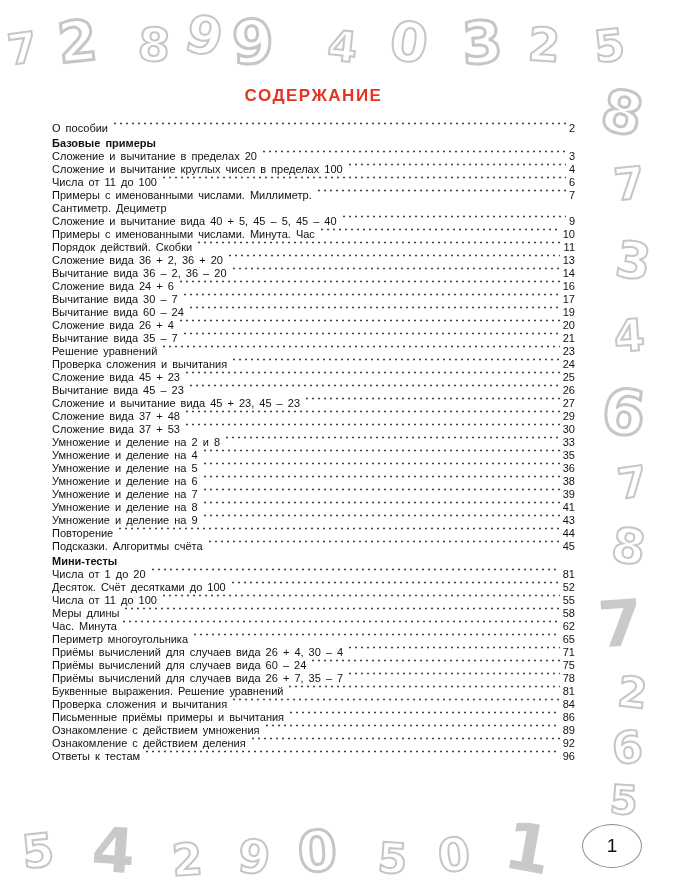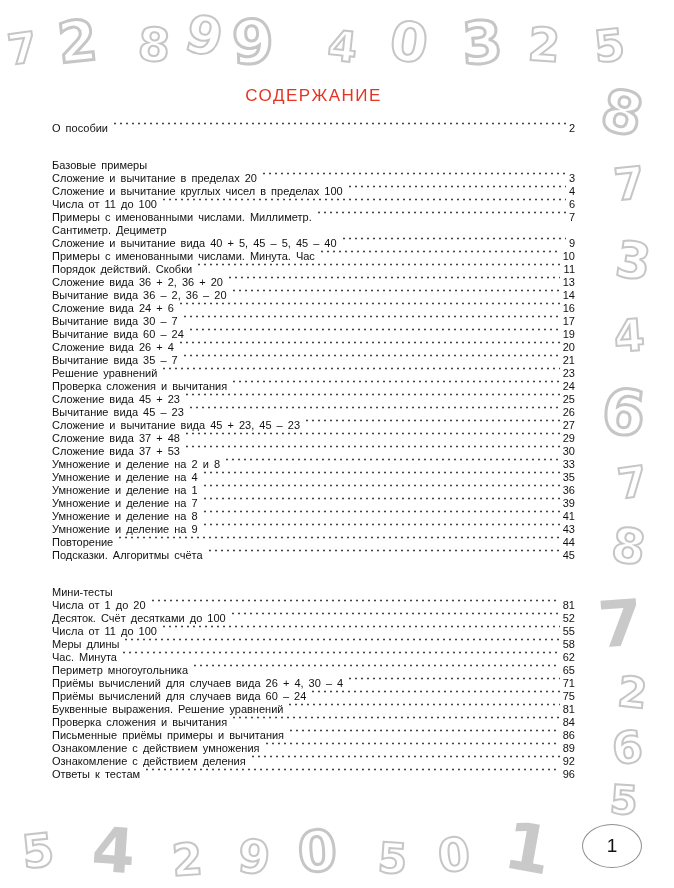--- a/index.html
+++ b/index.html
@@ -23,30 +23,30 @@
   }
   .digit.filled{color:#c9c9c9;-webkit-text-stroke:0;}
   
   .content{
     position:absolute;left:52px;top:86px;width:523px;z-index:2;
   }
   .title{
     margin:0 0 16px 0;
     text-align:center;
     font-size:17px;
-    font-weight:normal;
+    font-weight:bold;
     letter-spacing:1.5px;
     color:#e63323;
   }
   .heading{
     font-size:11px;
-    font-weight:normal;
+    font-weight:bold;
     color:#111;
     line-height:13px;
-    margin-top:24px;
+    margin-top:2px;
     word-spacing:2px;
   }
   .row{
     display:flex;
     font-size:11px;
     line-height:13px;
     color:#111;
     word-spacing:2px;
   }
   .row .label{white-space:pre-line;}
@@ -226,25 +226,30 @@
           <span class="label">Умножение и деление на 2 и 8</span>
           <span class="leader"></span>
           <span class="pg">33</span>
         </div>
         <div class="row">
           <span class="label">Умножение и деление на 4</span>
           <span class="leader"></span>
           <span class="pg">35</span>
         </div>
         <div class="row">
-          <span class="label">Умножение и деление на 1</span>
+          <span class="label">Умножение и деление на 5</span>
           <span class="leader"></span>
           <span class="pg">36</span>
         </div>
         <div class="row">
+          <span class="label">Умножение и деление на 6</span>
+          <span class="leader"></span>
+          <span class="pg">38</span>
+        </div>
+        <div class="row">
           <span class="label">Умножение и деление на 7</span>
           <span class="leader"></span>
           <span class="pg">39</span>
         </div>
         <div class="row">
           <span class="label">Умножение и деление на 8</span>
           <span class="leader"></span>
           <span class="pg">41</span>
         </div>
         <div class="row">
@@ -295,20 +300,25 @@
         </div>
         <div class="row">
           <span class="label">Приёмы вычислений для случаев вида 26 + 4, 30 – 4</span>
           <span class="leader"></span>
           <span class="pg">71</span>
         </div>
         <div class="row">
           <span class="label">Приёмы вычислений для случаев вида 60 – 24</span>
           <span class="leader"></span>
           <span class="pg">75</span>
+        </div>
+        <div class="row">
+          <span class="label">Приёмы вычислений для случаев вида 26 + 7, 35 – 7</span>
+          <span class="leader"></span>
+          <span class="pg">78</span>
         </div>
         <div class="row">
           <span class="label">Буквенные выражения. Решение уравнений</span>
           <span class="leader"></span>
           <span class="pg">81</span>
         </div>
         <div class="row">
           <span class="label">Проверка сложения и вычитания</span>
           <span class="leader"></span>
           <span class="pg">84</span>

